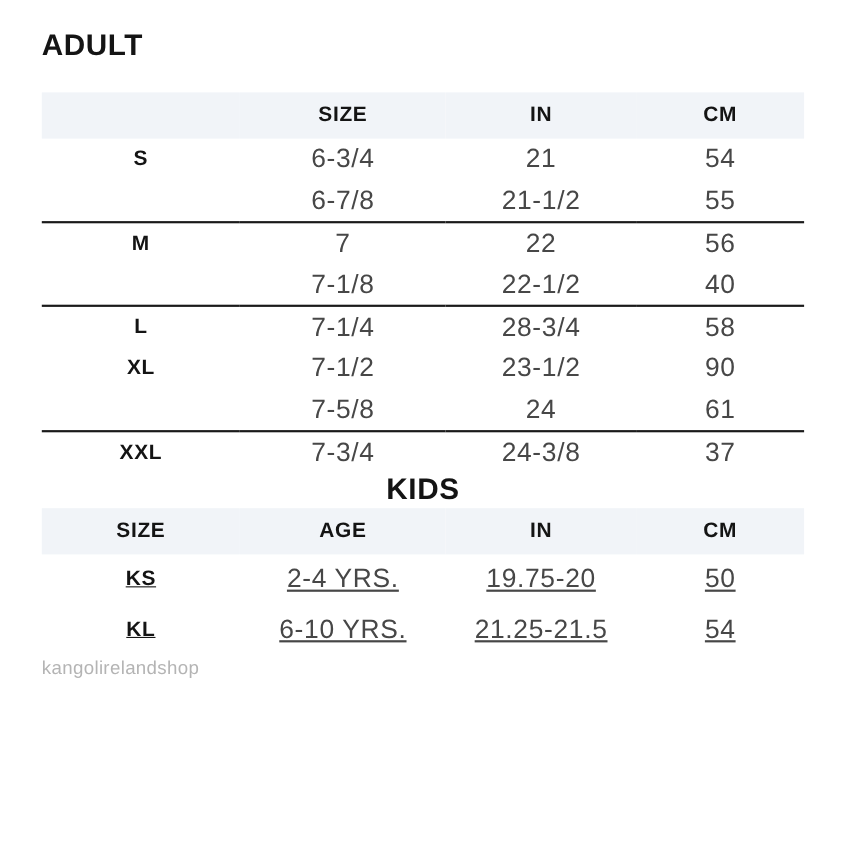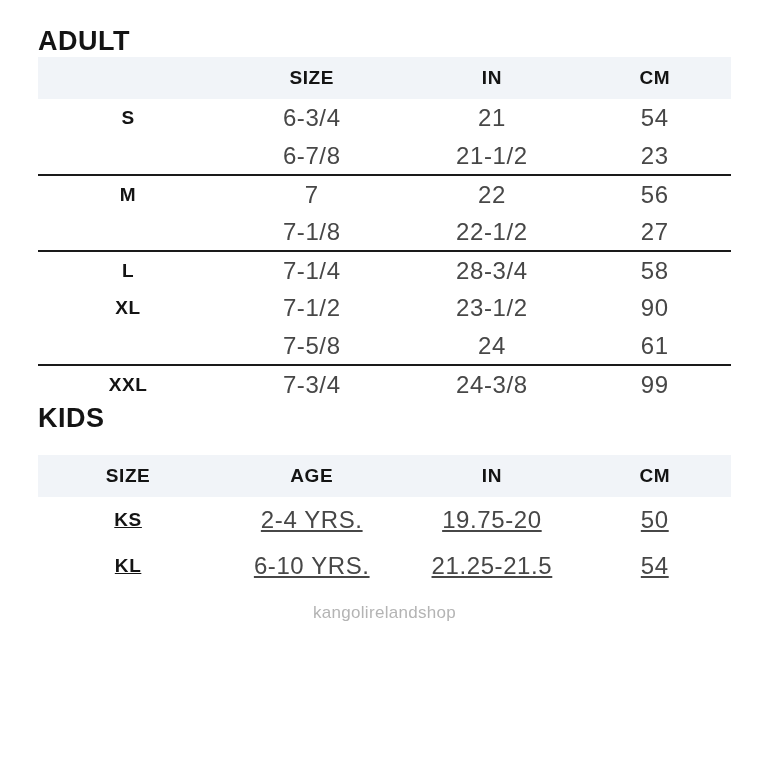--- a/index.html
+++ b/index.html
@@ -21,22 +21,22 @@
   .container {
     padding: 0 38px;
   }
   .section-heading {
     font-size: 27px;
     font-weight: 800;
     color: var(--heading_text);
     letter-spacing: 0.5px;
     margin: 0;
   }
-  .adult-heading { padding-top: 26px; margin-bottom: 0; }
-  .kids-heading  { margin-bottom: 21px; }
+  .adult-heading { padding-top: 26px; margin-bottom: 27px; }
+  .kids-heading  { margin-bottom: 1px; text-align: center; }
 
   table {
     width: 100%;
     border-collapse: collapse;
     table-layout: fixed;
   }
   col.c1 { width: 26%; }
   col.c2 { width: 27%; }
   col.c3 { width: 25%; }
   col.c4 { width: 22%; }
@@ -69,25 +69,25 @@
     color: var(--heading_text);
     letter-spacing: 0.6px;
   }
   tr.group-end td {
     border-bottom: 2px solid var(--divider);
   }
   .kids-table td { height: 45px; text-decoration: underline; }
   .kids-table tbody tr:first-child td { height: 46px; }
 
   .watermark {
-    text-align: center;
+    text-align: left;
     color: var(--watermark_text);
     font-size: 17px;
     letter-spacing: 0.3px;
-    margin-top: 15px;
+    margin-top: 3px;
   }
 </style>
 </head>
 <body>
 
 <div class="container">
 
   <h2 class="section-heading adult-heading">ADULT</h2>
 
   <table class="adult-table">
@@ -109,33 +109,33 @@
       <tr>
         <td class="row-label">S</td>
         <td>6-3/4</td>
         <td>21</td>
         <td>54</td>
       </tr>
       <tr class="group-end">
         <td class="row-label"></td>
         <td>6-7/8</td>
         <td>21-1/2</td>
-        <td>23</td>
+        <td>55</td>
       </tr>
       <tr>
         <td class="row-label">M</td>
         <td>7</td>
         <td>22</td>
         <td>56</td>
       </tr>
       <tr class="group-end">
         <td class="row-label"></td>
         <td>7-1/8</td>
         <td>22-1/2</td>
-        <td>27</td>
+        <td>40</td>
       </tr>
       <tr>
         <td class="row-label">L</td>
         <td>7-1/4</td>
         <td>28-3/4</td>
         <td>58</td>
       </tr>
       <tr>
         <td class="row-label">XL</td>
         <td>7-1/2</td>
@@ -145,21 +145,21 @@
       <tr class="group-end">
         <td class="row-label"></td>
         <td>7-5/8</td>
         <td>24</td>
         <td>61</td>
       </tr>
       <tr>
         <td class="row-label">XXL</td>
         <td>7-3/4</td>
         <td>24-3/8</td>
-        <td>99</td>
+        <td>37</td>
       </tr>
     </tbody>
   </table>
 
   <h2 class="section-heading kids-heading">KIDS</h2>
 
   <table class="kids-table">
     <colgroup>
         <col class="c1">
         <col class="c2">

